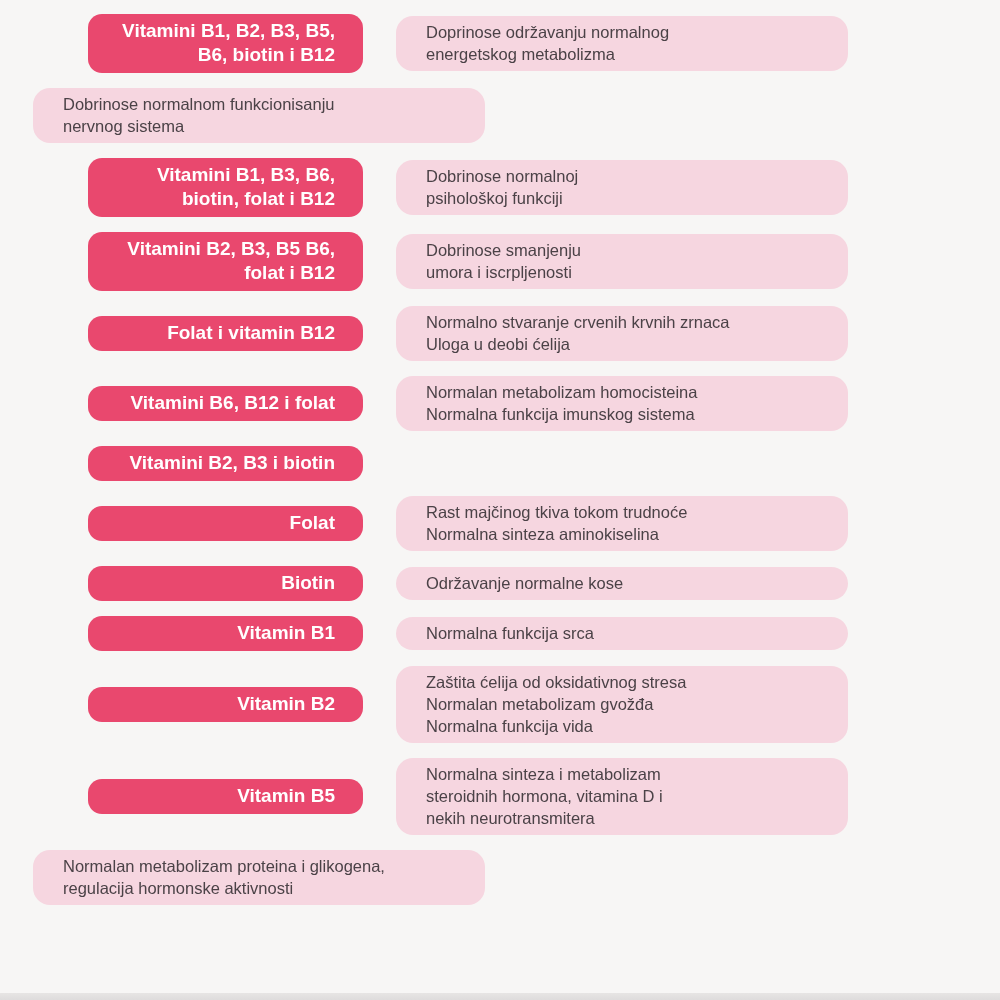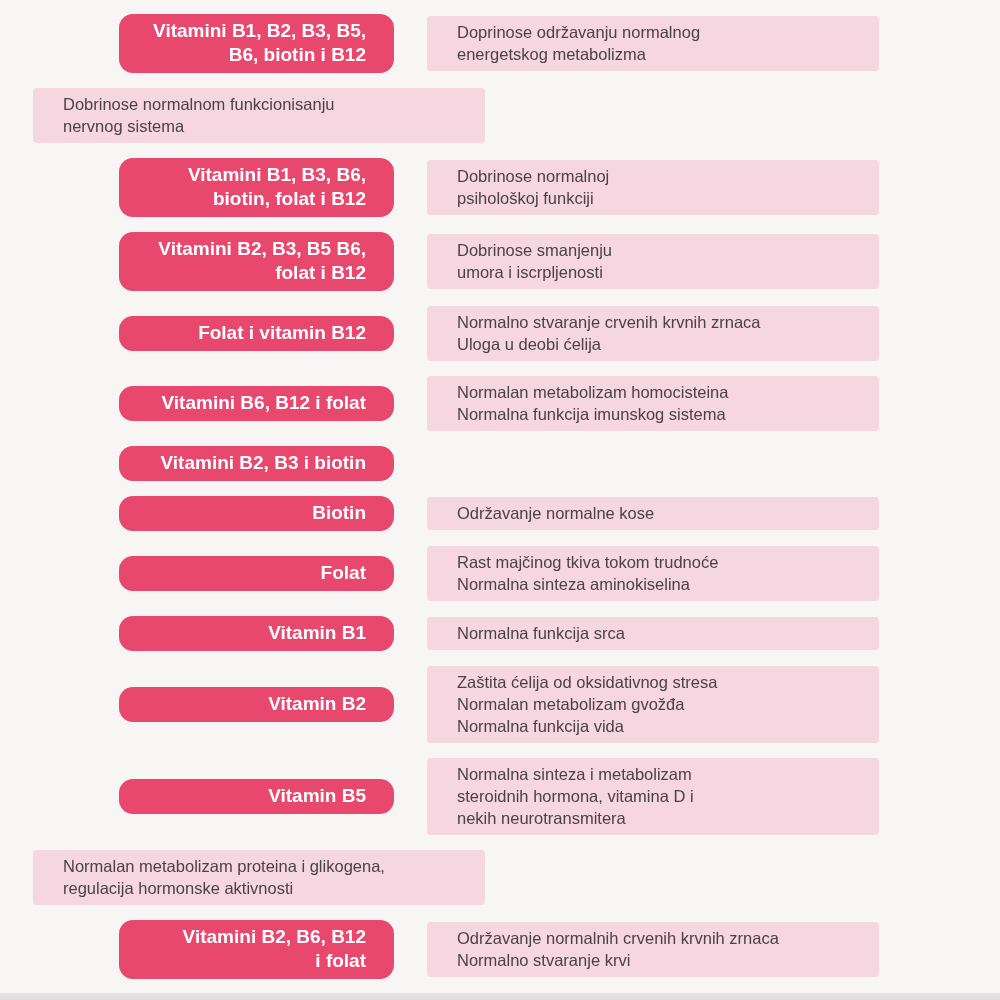--- a/index.html
+++ b/index.html
@@ -22,40 +22,40 @@
     top: 14px; left: 0; right: 0;
     display: flex;
     flex-direction: column;
     gap: 15px;
   }
   .row {
     display: flex;
     align-items: center;
   }
   .pill-left {
-    margin-left: 119px;
+    margin-left: 88px;
     width: 275px;
     flex: 0 0 auto;
     background: var(--pill);
     color: var(--pill-text);
     border-radius: 14px;
     padding: 5px 28px 6px 14px;
     font-size: 19px;
     font-weight: bold;
     line-height: 24px;
     text-align: right;
     white-space: pre-line;
   }
   .pill-right {
     margin-left: 33px;
     width: 452px;
     flex: 0 0 auto;
     background: var(--benefit);
     color: var(--benefit-text);
-    border-radius: 4px;
+    border-radius: 17px;
     padding: 5px 26px 6px 30px;
     font-size: 16.5px;
     line-height: 22px;
     text-align: left;
     white-space: pre-line;
   }
   .footer-strip {
     position: absolute;
     left: 0; bottom: 0;
     width: 100%; height: 7px;
@@ -95,27 +95,27 @@
   </div>
   <div class="row">
     <div class="pill-left">Vitamini B6, B12 i folat</div>
     <div class="pill-right">Normalan metabolizam homocisteina
 Normalna funkcija imunskog sistema</div>
   </div>
   <div class="row">
     <div class="pill-left">Vitamini B2, B3 i biotin</div>
   </div>
   <div class="row">
-    <div class="pill-left">Biotin</div>
-    <div class="pill-right">Održavanje normalne kose</div>
-  </div>
-  <div class="row">
     <div class="pill-left">Folat</div>
     <div class="pill-right">Rast majčinog tkiva tokom trudnoće
 Normalna sinteza aminokiselina</div>
+  </div>
+  <div class="row">
+    <div class="pill-left">Biotin</div>
+    <div class="pill-right">Održavanje normalne kose</div>
   </div>
   <div class="row">
     <div class="pill-left">Vitamin B1</div>
     <div class="pill-right">Normalna funkcija srca</div>
   </div>
   <div class="row">
     <div class="pill-left">Vitamin B2</div>
     <div class="pill-right">Zaštita ćelija od oksidativnog stresa
 Normalan metabolizam gvožđa
 Normalna funkcija vida</div>
@@ -123,21 +123,15 @@
   <div class="row">
     <div class="pill-left">Vitamin B5</div>
     <div class="pill-right">Normalna sinteza i metabolizam
 steroidnih hormona, vitamina D i
 nekih neurotransmitera</div>
   </div>
   <div class="row">
     <div class="pill-right">Normalan metabolizam proteina i glikogena,
 regulacija hormonske aktivnosti</div>
   </div>
-  <div class="row">
-    <div class="pill-left">Vitamini B2, B6, B12
-i folat</div>
-    <div class="pill-right">Održavanje normalnih crvenih krvnih zrnaca
-Normalno stvaranje krvi</div>
-  </div>
 </div>
 
 <div class="footer-strip"></div>
 
 </body></html>

